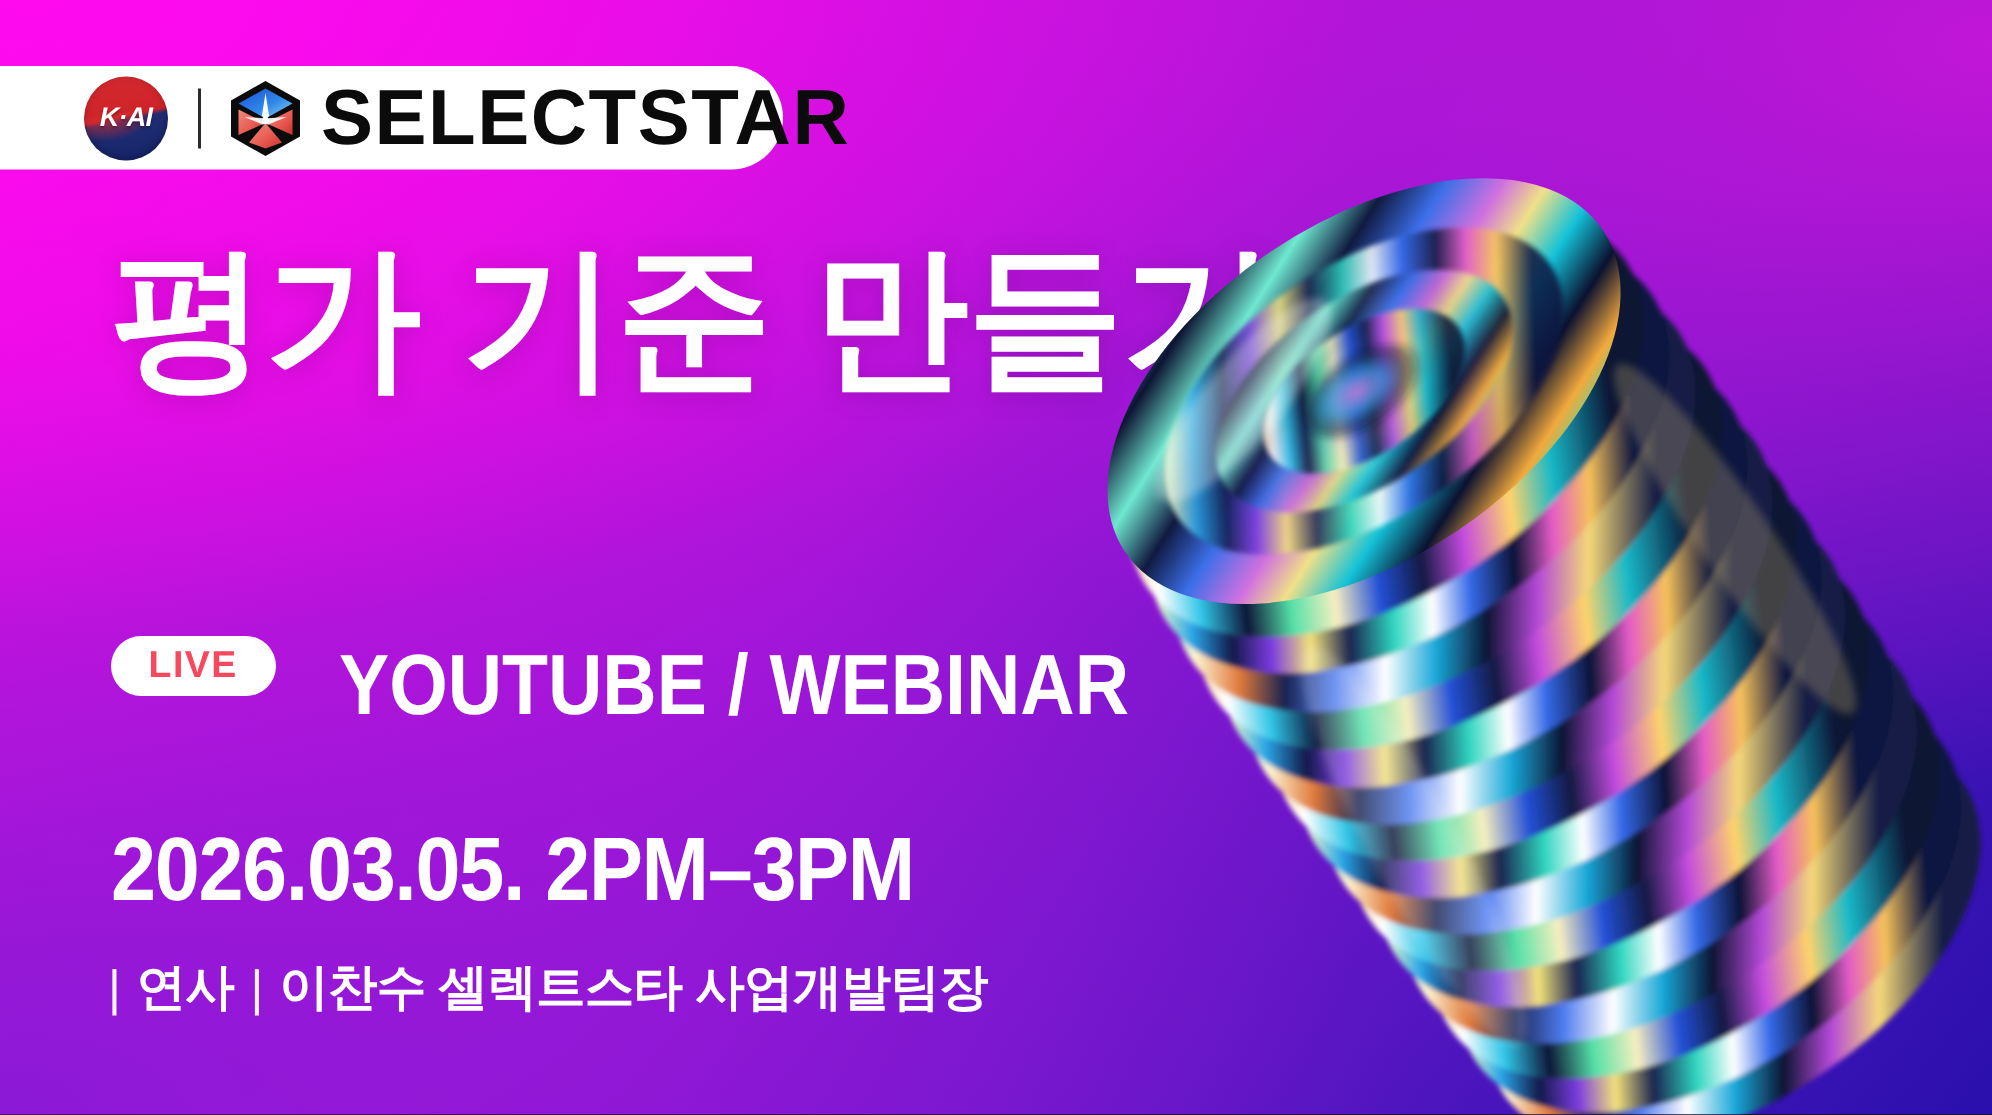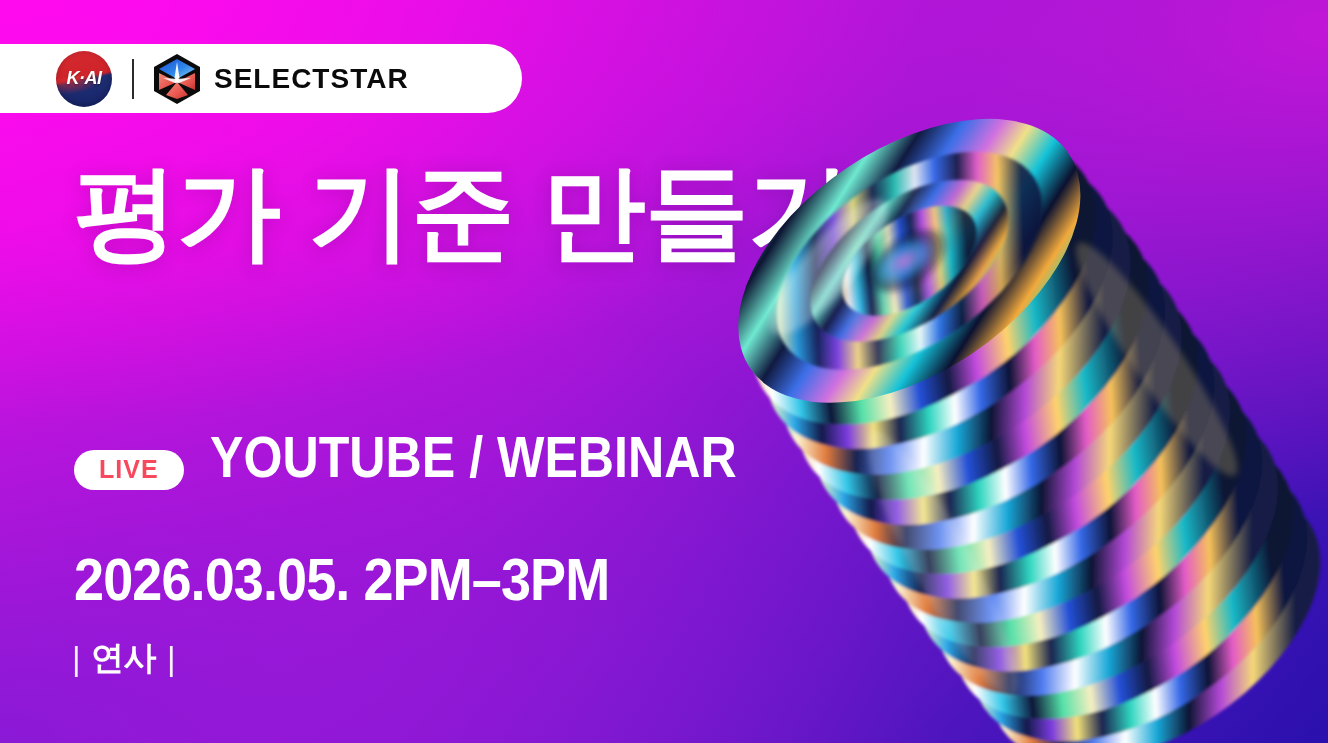--- a/index.html
+++ b/index.html
@@ -74,21 +74,21 @@
     margin: 0 20px 0 20px;
     flex: 0 0 auto;
   }
   .hexmark {
     width: 46px;
     height: 50px;
     flex: 0 0 auto;
     margin-right: 14px;
   }
   .brandname {
-    font-size: 28px;
+    font-size: 52px;
     font-weight: bold;
     letter-spacing: 1px;
     color: #0b0b0b;
     white-space: nowrap;
     font-stretch: condensed;
   }
 
   
   .headline {
     position: absolute;
@@ -103,21 +103,22 @@
     text-shadow: 0 2px 18px rgba(60,0,90,.22);
   }
   .headline .l2 { letter-spacing: -1px; }
 
   
   .live-row {
     position: absolute;
     left: 74px;
     top: 424px;
     display: flex;
-    align-items: flex-end;
+    align-items: flex-start;
+    gap: 16px;
   }
   .live-badge {
     background: #ffffff;
     color: #F8485E;
     font-size: 25px;
     font-weight: bold;
     letter-spacing: 1px;
     padding: 7px 25px 8px;
     border-radius: 999px;
     line-height: 1;
@@ -225,20 +226,21 @@
     <span class="live-badge">LIVE</span>
     <span class="platform">YOUTUBE / WEBINAR</span>
   </div>
 
   <div class="date-line">2026.03.05. 2PM–3PM</div>
 
   <div class="speaker-line">
     <span class="pipe">|</span>
     <span>연사</span>
     <span class="pipe">|</span>
+    <span>이찬수 셀렉트스타 사업개발팀장</span>
   </div>
 
   <div class="coil-wrap">
     <svg viewBox="0 0 640 680" width="640" height="680">
       <defs>
         <linearGradient id="ir1" x1="0" y1="0" x2="1" y2="0.35">
           <stop offset="0%" stop-color="#0A1230"></stop>
           <stop offset="7%" stop-color="#18C9B4"></stop>
           <stop offset="14%" stop-color="#E9F5C8"></stop>
           <stop offset="20%" stop-color="#2AA7E8"></stop>

